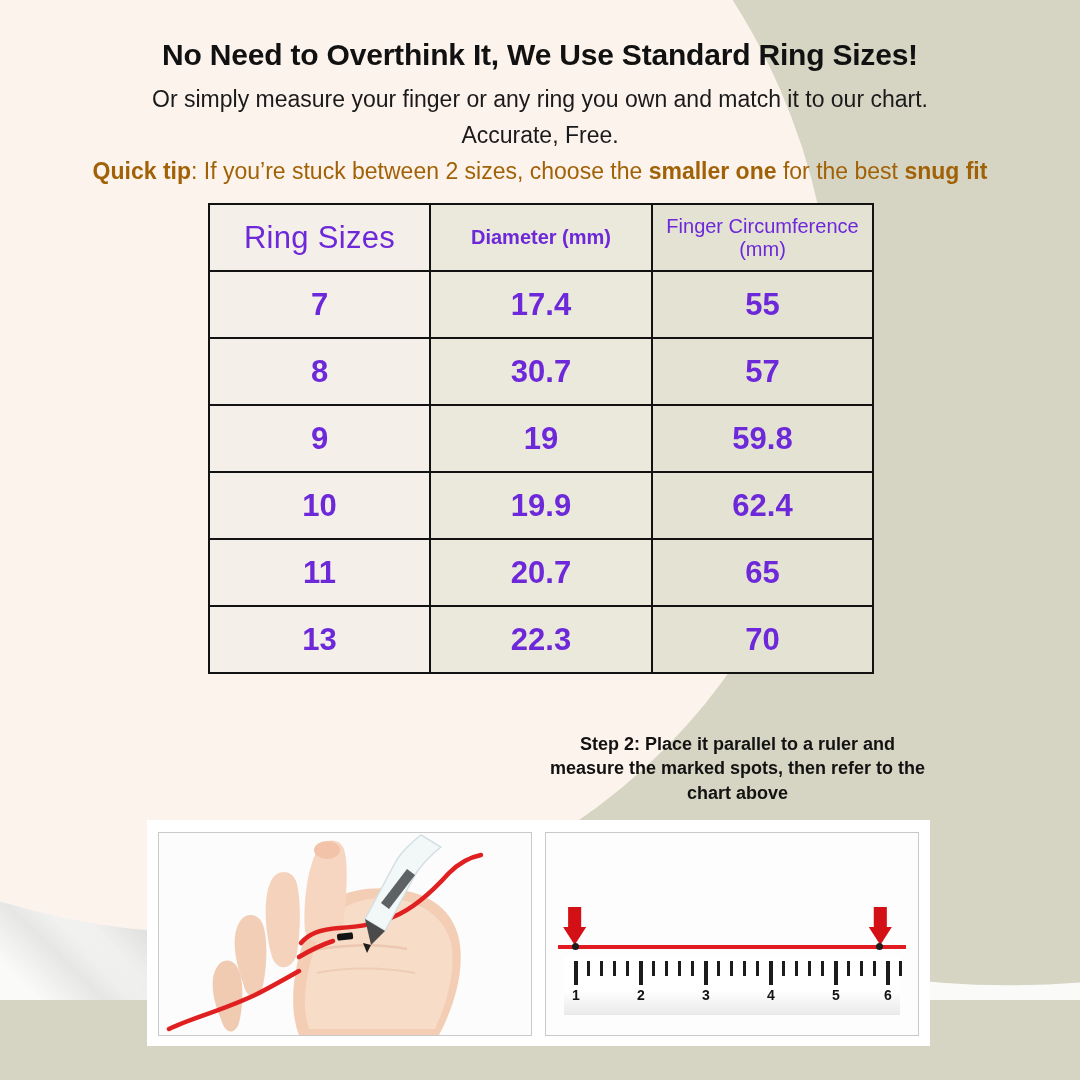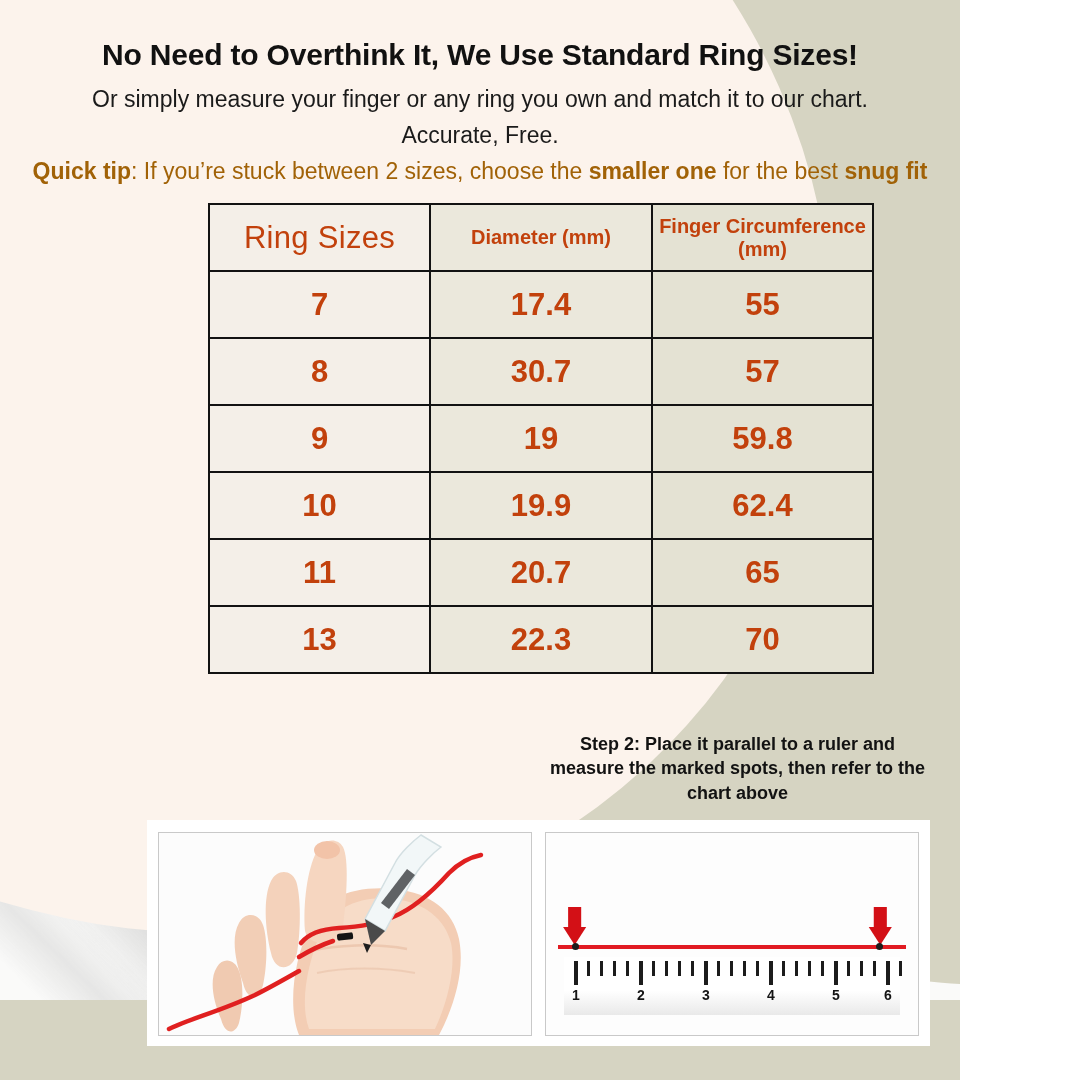--- a/index.html
+++ b/index.html
@@ -9,21 +9,21 @@
   body {
     width: 1080px;
     height: 1080px;
     font-family: "Liberation Sans", sans-serif;
     background: #FFFFFF;
     overflow: hidden;
   }
 
   #poster {
     position: relative;
-    width: 960px;
+    width: 1080px;
     height: 1080px;
     overflow: hidden;
     background: #F7F7F6;
   }
 
   
   .bg-layer {
     position: absolute;
     inset: 0;
     pointer-events: none;
@@ -174,21 +174,21 @@
     left: 208px;
     top: 203px;
     width: 664px;
     border-collapse: collapse;
     table-layout: fixed;
   }
   .size-table th,
   .size-table td {
     border: 2.5px solid #121212;
     text-align: center;
-    color: #c2410c;
+    color: #6d28d9;
     padding: 0;
   }
   .size-table col.c1 { width: 221px; }
   .size-table col.c2 { width: 222px; }
   .size-table col.c3 { width: 221px; }
 
   .size-table thead th { height: 65px; vertical-align: middle; }
   .size-table tbody td { height: 65px; vertical-align: middle; }
 
   .th-ring {
@@ -198,21 +198,21 @@
     letter-spacing: 0.3px;
   }
   .th-dia {
     background: #EBE8DC;
     font-size: 20px;
     font-weight: bold;
   }
   .th-circ {
     background: #E4E2D3;
     font-size: 20px;
-    font-weight: bold;
+    font-weight: normal;
     line-height: 1.15;
   }
   .td-ring {
     background: #F4EFE8;
     font-size: 31px;
     font-weight: bold;
   }
   .td-dia {
     background: #EBE8DC;
     font-size: 31px;

